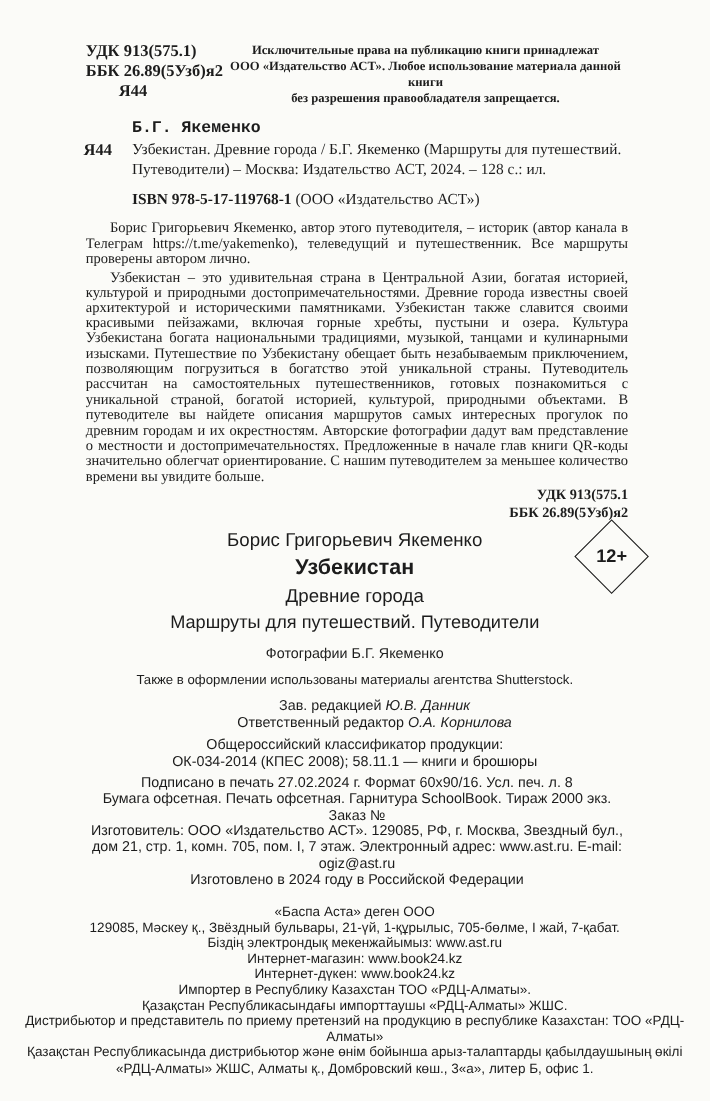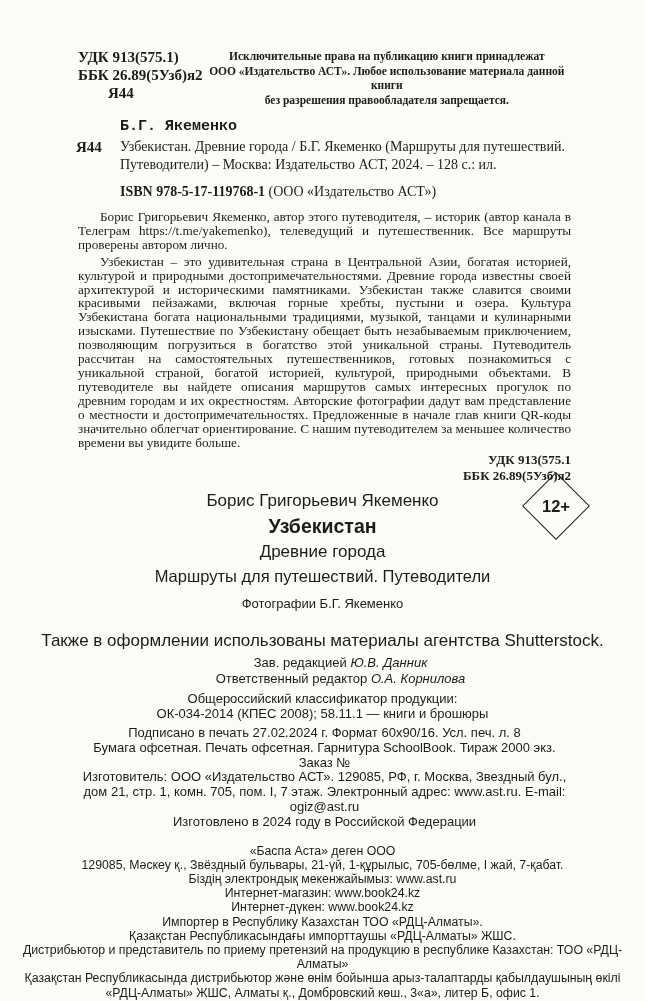--- a/index.html
+++ b/index.html
@@ -7,21 +7,21 @@
     width: 645px; height: 1001px;
     overflow: hidden;
     background: #fbfbf8;
     color: #1c1c1c;
     font-family: "Liberation Serif", "DejaVu Serif", serif;
   }
   .page {
     position: relative;
     width: 645px; height: 1001px;
     box-sizing: border-box;
-    padding-top: 48px;
+    padding-top: 38px;
   }
   .serif-area { margin: 0 74px 0 78px; }
 
   
   .top-row { display: flex; justify-content: space-between; align-items: flex-start; }
   .udk-block { font-weight: bold; font-size: 15px; line-height: 18px; white-space: nowrap; }
   .udk-sign { padding-left: 30px; }
   .rights-notice {
     width: 396px; margin-top: 1px;
     font-weight: bold; font-size: 11.5px; line-height: 14.5px;
@@ -46,21 +46,21 @@
   .udk-right { margin-top: 2px; text-align: right; font-weight: bold; font-size: 13px; line-height: 15.5px; }
 
   
   .sans { font-family: "Liberation Sans", "DejaVu Sans", sans-serif; }
   .title-block { margin-top: 8px; text-align: center; }
   .tb-author { font-size: 17px; line-height: 20px; }
   .tb-title  { font-size: 19.5px; line-height: 23px; font-weight: bold; margin-top: 4px; text-align: center; }
   .tb-subtitle { font-size: 17px; line-height: 20px; margin-top: 4px; }
   .tb-series { font-size: 16.5px; line-height: 20px; margin-top: 4px; }
   .tb-photos { font-size: 13px; line-height: 16px; margin-top: 10px; }
-  .tb-design { font-size: 17px; line-height: 15px; margin-top: 21px; }
+  .tb-design { font-size: 12px; line-height: 15px; margin-top: 9px; }
 
   
   .age-badge {
     position: absolute; left: 532px; top: 482px;
     width: 46px; height: 46px;
     border: 1.6px solid #1c1c1c;
     transform: rotate(45deg);
     background: transparent;
   }
   .age-badge span {

